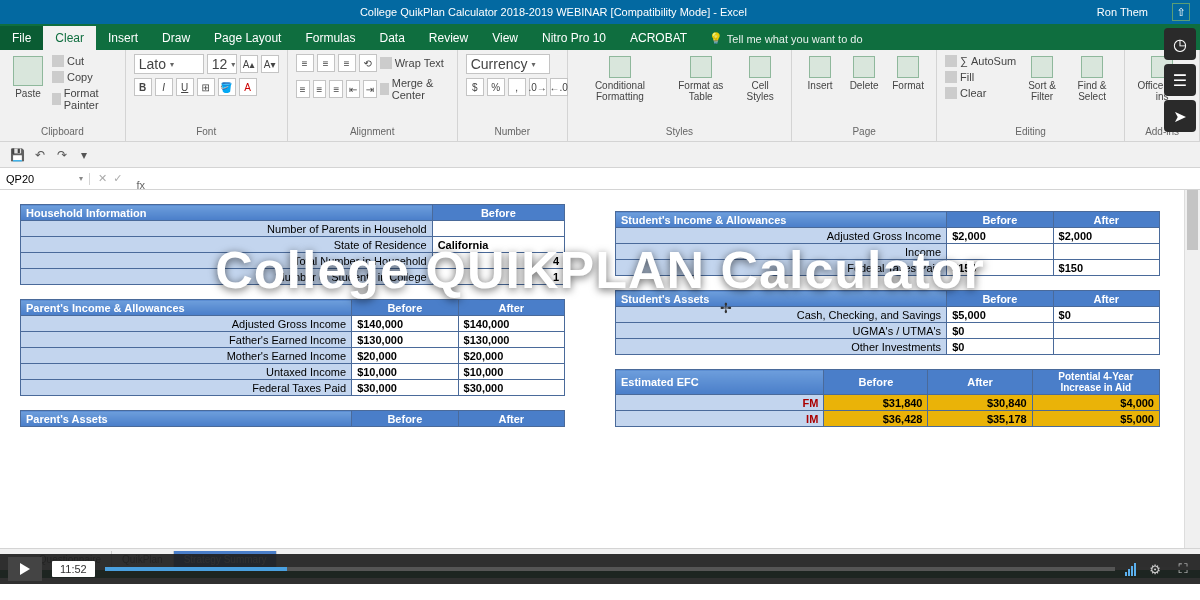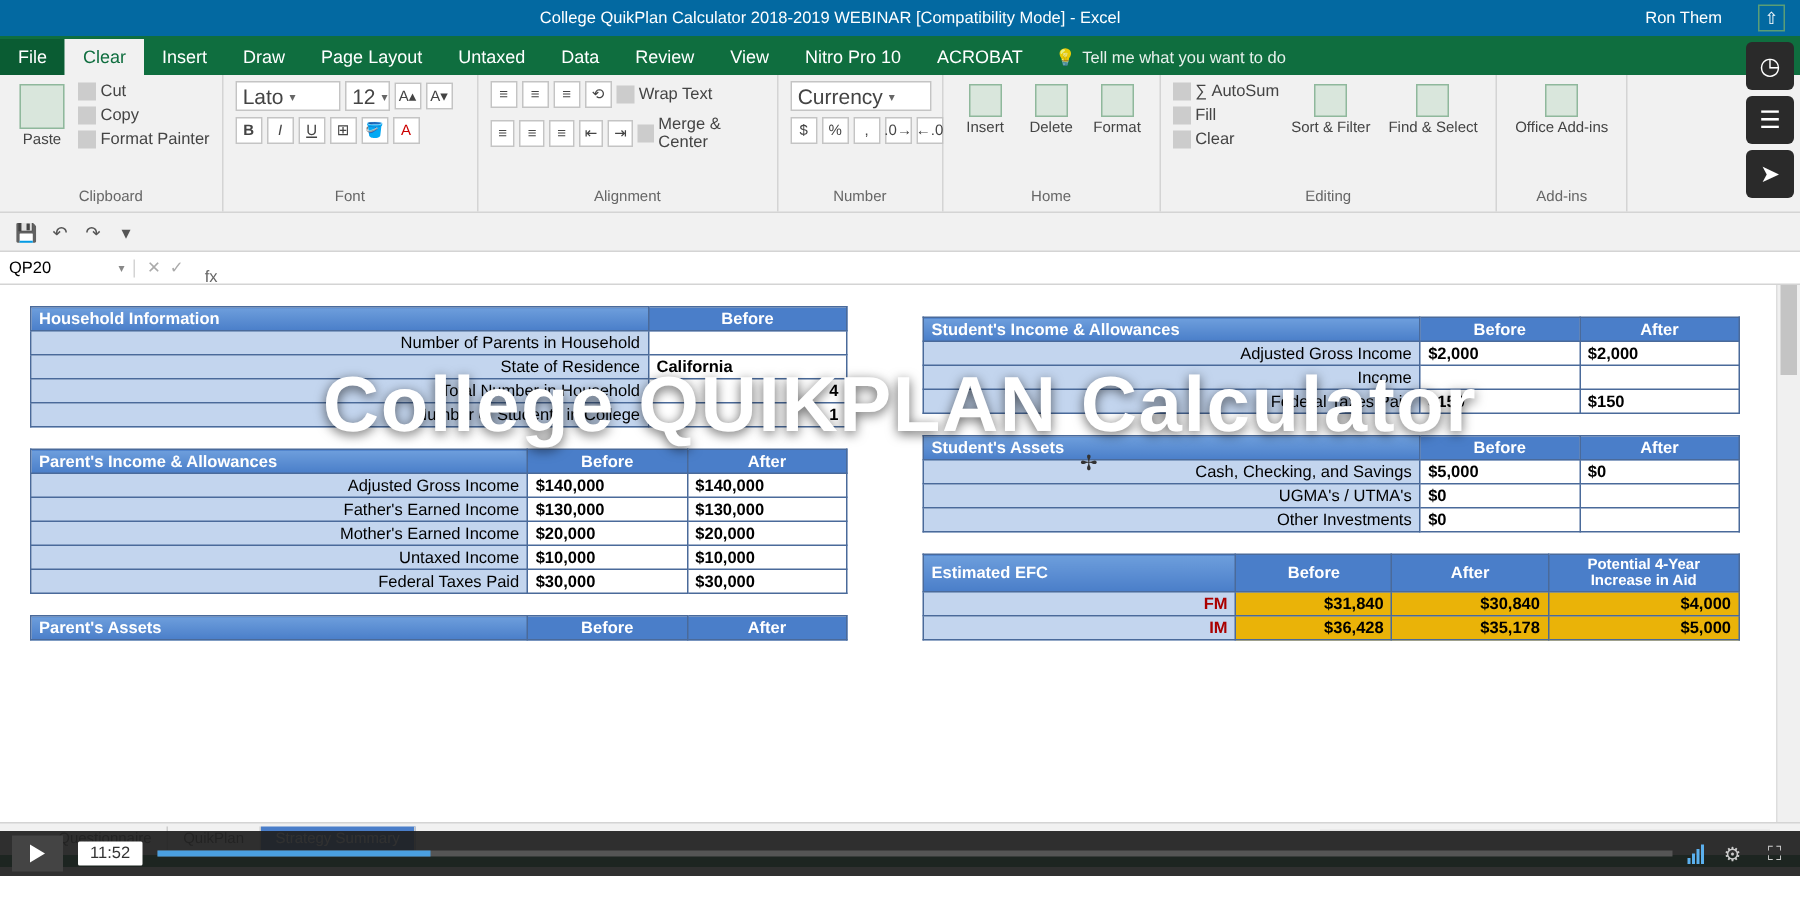--- a/index.html
+++ b/index.html
@@ -92,21 +92,21 @@
   <div class="user">Ron Them</div>
   <div class="icon-box">⇧</div>
 </div>
 
 <div class="menubar">
   <div class="tab file">File</div>
   <div class="tab active">Clear</div>
   <div class="tab">Insert</div>
   <div class="tab">Draw</div>
   <div class="tab">Page Layout</div>
-  <div class="tab">Untaxed</div>
+  <div class="tab">Formulas</div>
   <div class="tab">Data</div>
   <div class="tab">Review</div>
   <div class="tab">View</div>
   <div class="tab">Nitro Pro 10</div>
   <div class="tab">ACROBAT</div>
   <div class="tell">
       <span class="bulb">💡</span>
       <span>Tell me what you want to do</span>
     </div>
 </div>
@@ -179,49 +179,66 @@
         <div class="txt-item">
             <span>Merge &amp; Center</span>
           </div>
       </div>
     </div>
     <div class="label">Alignment</div>
   </div>
 
   <div class="ribbon-group" style="width:110px">
     <div class="body" style="flex-direction:column;gap:4px">
-      <div class="sel" style="width:94px">Currency</div>
+      <div class="sel" style="width:84px">Currency</div>
       <div class="ribbon-row">
         <div class="mini">$</div>
         <div class="mini">%</div>
         <div class="mini">,</div>
         <div class="mini">.0→</div>
         <div class="mini">←.0</div>
       </div>
     </div>
     <div class="label">Number</div>
   </div>
 
-
   <div class="ribbon-group">
     <div class="body">
       <div class="rbtn">
           <div class="ic"></div>
+          <span>Conditional Formatting</span>
+        </div>
+      <div class="rbtn">
+          <div class="ic"></div>
+          <span>Format as Table</span>
+        </div>
+      <div class="rbtn">
+          <div class="ic"></div>
+          <span>Cell Styles</span>
+        </div>
+    </div>
+    <div class="label">Styles</div>
+  </div>
+
+  <div class="ribbon-group">
+    <div class="body">
+      <div class="rbtn">
+          <div class="ic"></div>
           <span>Insert</span>
         </div>
       <div class="rbtn">
           <div class="ic"></div>
           <span>Delete</span>
         </div>
       <div class="rbtn">
           <div class="ic"></div>
           <span>Format</span>
         </div>
     </div>
-    <div class="label">Home</div>
+    <div class="label">Page</div>
   </div>
 
   <div class="ribbon-group">
     <div class="body">
       <div class="ribbon-col">
         <div class="txt-item">
             <span>∑ </span>
             <span>AutoSum</span>
           </div>
         <div class="txt-item">

